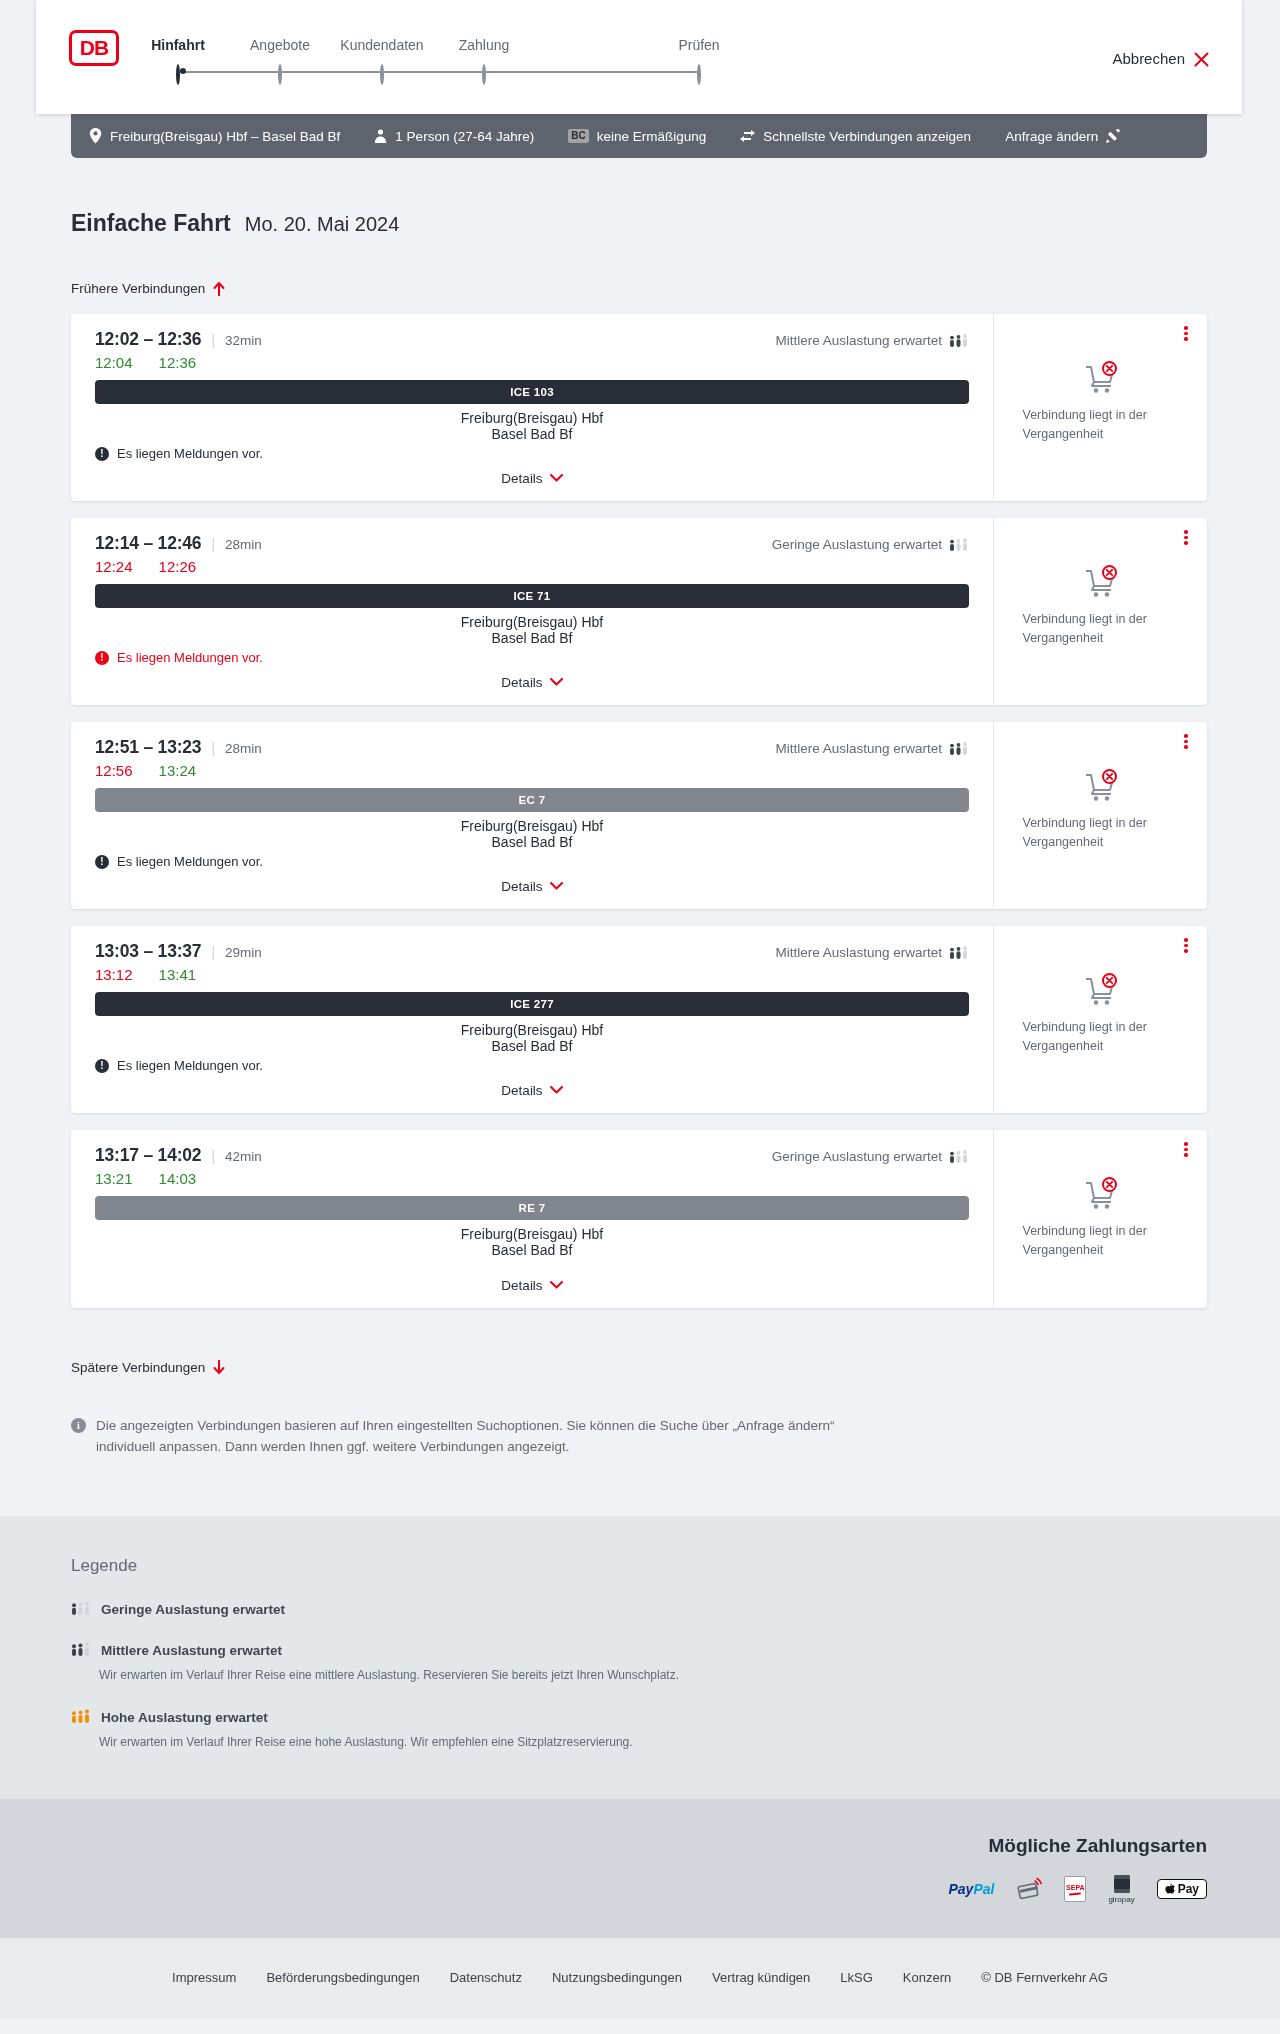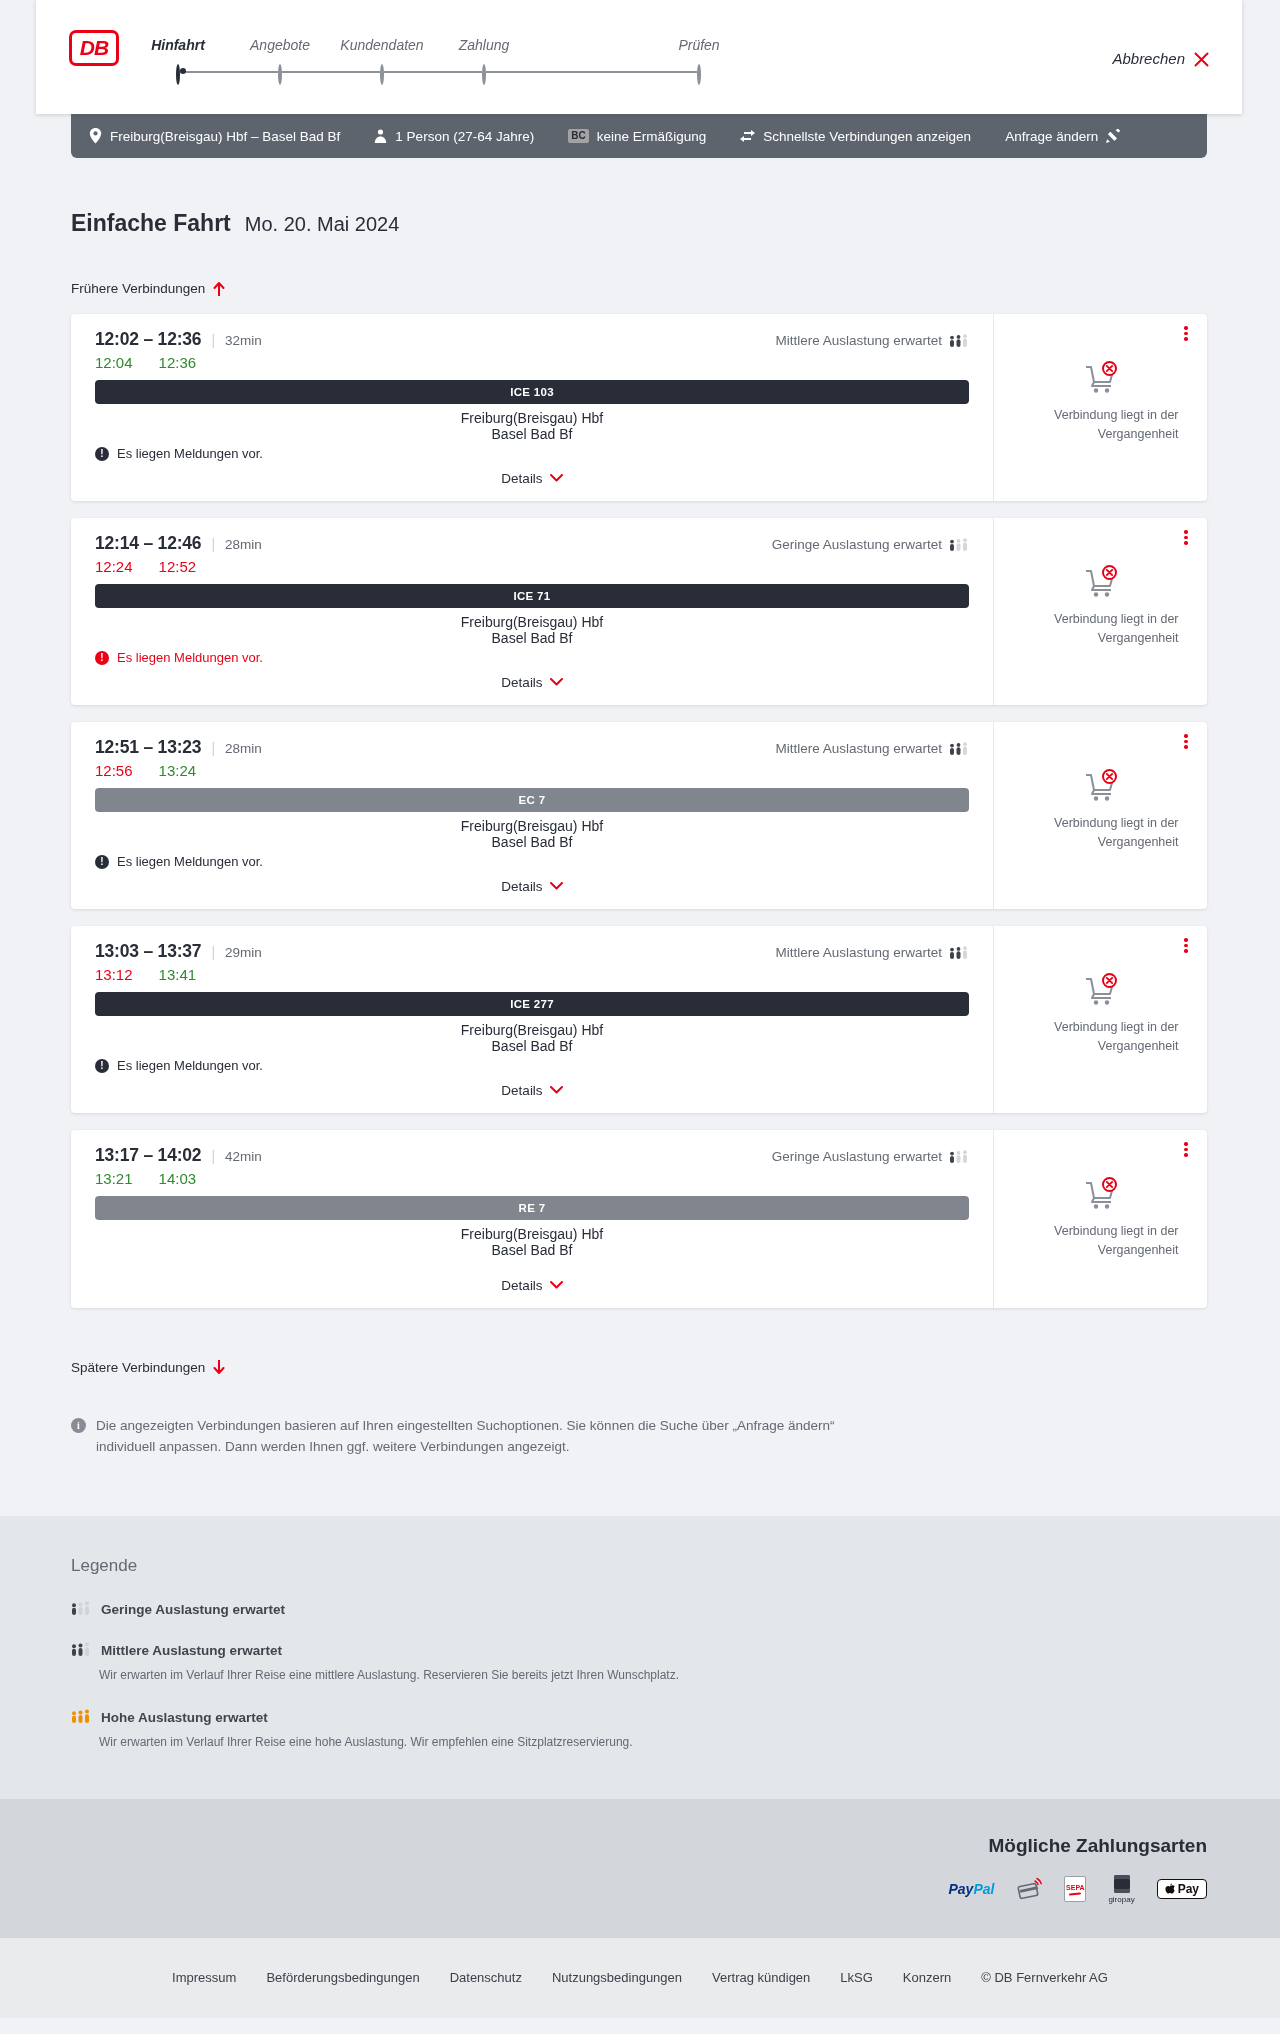--- a/index.html
+++ b/index.html
@@ -8,21 +8,21 @@
     width:1280px; min-height:2034px;
     background:#f0f2f5;
     font-family:"Liberation Sans","DejaVu Sans",sans-serif;
     color:#282d37;
     -webkit-font-smoothing:antialiased;
   }
 
   
   .header-card {
     position:relative; margin:0 38px 0 36px; height:114px;
-    background:#fff; box-shadow:0 1px 4px rgba(40,45,55,.18);font-style:italic;
+    background:#fff; box-shadow:0 1px 4px rgba(40,45,55,.18);
   }
   .db-logo {
     position:absolute; left:33px; top:30px; width:50px; height:36px;
     background:#ec0016; border-radius:7px; padding:3px;
   }
   .db-logo-inner {
     width:100%; height:100%; background:#fff; border-radius:4px;
     display:flex; align-items:center; justify-content:center;
     color:#ec0016; font-weight:bold; font-size:21px; letter-spacing:-1px;
     font-stretch:condensed;
@@ -103,21 +103,21 @@
   .message.is-red { color:#ec0016; }
   .message.is-red .msg-ico { background:#ec0016; }
   .details {
     margin-top:4px; height:26px; display:flex; align-items:center; justify-content:center;
     gap:7px; font-size:13.5px; cursor:pointer;
   }
   .dots-menu { position:absolute; top:11px; right:13px; width:16px; height:20px;
     display:flex; flex-direction:column; align-items:center; gap:2px; cursor:pointer; padding-top:1px; }
   .dots-menu i { width:3.5px; height:3.5px; border-radius:50%; background:#ec0016; }
   .past-note {
-    margin-top:12px; width:156px; text-align:right; font-size:12.5px;
+    margin-top:12px; width:156px; text-align:left; font-size:12.5px;
     line-height:1.5; color:#646973;
   }
 
   .info-note { margin-top:40px; display:flex; gap:10px; max-width:790px;
     color:#646973; font-size:13.5px; line-height:1.55; }
   .info-ico {
     width:15px; height:15px; border-radius:50%; background:#878c96; color:#fff;
     font-size:10px; font-weight:bold; font-family:"Liberation Serif",serif;
     display:flex; align-items:center; justify-content:center; flex:0 0 15px; margin-top:2px;
   }
@@ -319,21 +319,21 @@
               <rect x="1" y="6" width="4" height="7" rx="2" fill="#3f434b"></rect>
             <circle cx="9.5" cy="2.9" r="1.9" fill="#d4d7db"></circle>
               <rect x="7.5" y="5.3" width="4" height="7.7" rx="2" fill="#d4d7db"></rect>
             <circle cx="16" cy="2.2" r="1.9" fill="#d4d7db"></circle>
               <rect x="14" y="4.6" width="4" height="8.4" rx="2" fill="#d4d7db"></rect>
           </svg>
         </span>
       </div>
       <div class="rt-row">
         <span class="t-red">12:24</span>
-        <span class="t-red">12:52</span>
+        <span class="t-red">12:26</span>
       </div>
       <div class="train-bar">ICE 71</div>
       <div class="stations">
         <span>Freiburg(Breisgau) Hbf</span>
         <span>Basel Bad Bf</span>
       </div>
       <div class="message is-red">
         <span class="msg-ico">!</span>
         <span>Es liegen Meldungen vor.</span>
       </div>

